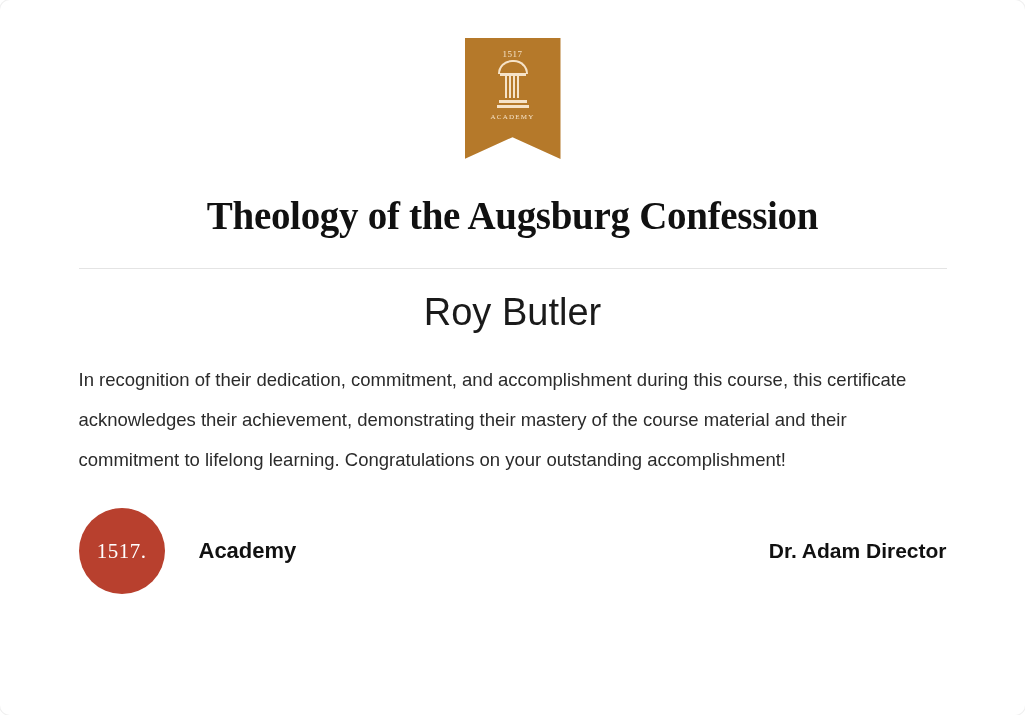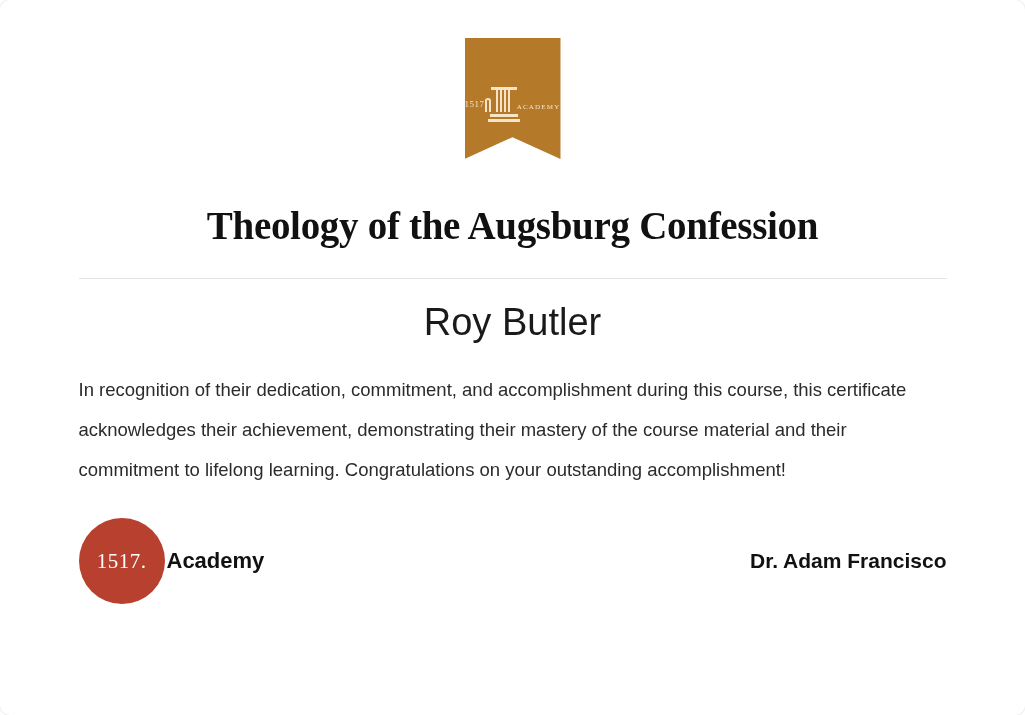--- a/index.html
+++ b/index.html
@@ -35,21 +35,21 @@
   .ribbon {
     position: absolute;
     inset: 0;
     background: #b5792a;
     clip-path: polygon(0 0, 100% 0, 100% 100%, 50% 82%, 0 100%);
   }
   .emblem-inner {
     position: absolute;
     inset: 0;
     display: flex;
-    flex-direction: row;
+    flex-direction: column;
     align-items: center;
     justify-content: flex-start;
     padding-top: 12px;
     box-sizing: border-box;
     color: #f6e3c8;
   }
   .emblem-year {
     font-family: "Liberation Serif", serif;
     font-size: 9px;
     letter-spacing: 0.5px;
@@ -96,21 +96,21 @@
   }
   .emblem-label {
     font-family: "Liberation Serif", serif;
     font-size: 7px;
     letter-spacing: 1.2px;
     margin-top: 5px;
   }
 
   
   .course-title {
-    margin-top: 44px;
+    margin-top: 34px;
     font-family: "Liberation Serif", serif;
     font-weight: bold;
     font-size: 39px;
     color: #111111;
     text-align: right;
     letter-spacing: -0.3px;
   }
 
   .divider {
     width: 868px;
@@ -141,21 +141,21 @@
   .footer {
     margin-top: 28px;
     width: 868px;
     display: flex;
     align-items: center;
     justify-content: space-between;
   }
   .footer-left {
     display: flex;
     align-items: center;
-    gap: 2px;
+    gap: 34px;
     justify-content: center;
   }
   .seal {
     width: 86px;
     height: 86px;
     border-radius: 50%;
     background: #b8402e;
     color: #ffffff;
     display: flex;
     align-items: center;
@@ -211,17 +211,17 @@
   <div class="recipient">Roy Butler</div>
 
   <div class="body-text">In recognition of their dedication, commitment, and accomplishment during this course, this certificate acknowledges their achievement, demonstrating their mastery of the course material and their commitment to lifelong learning. Congratulations on your outstanding accomplishment!</div>
 
   <div class="footer">
     <div class="footer-left">
       <div class="seal">1517.</div>
       <div class="academy-name">Academy</div>
     </div>
     <div class="footer-right">
-      <div class="signer-name">Dr. Adam Francisco</div>
+      <div class="signer-name">Dr. Adam Director</div>
     </div>
   </div>
 
 </div>
 
 </body></html>

